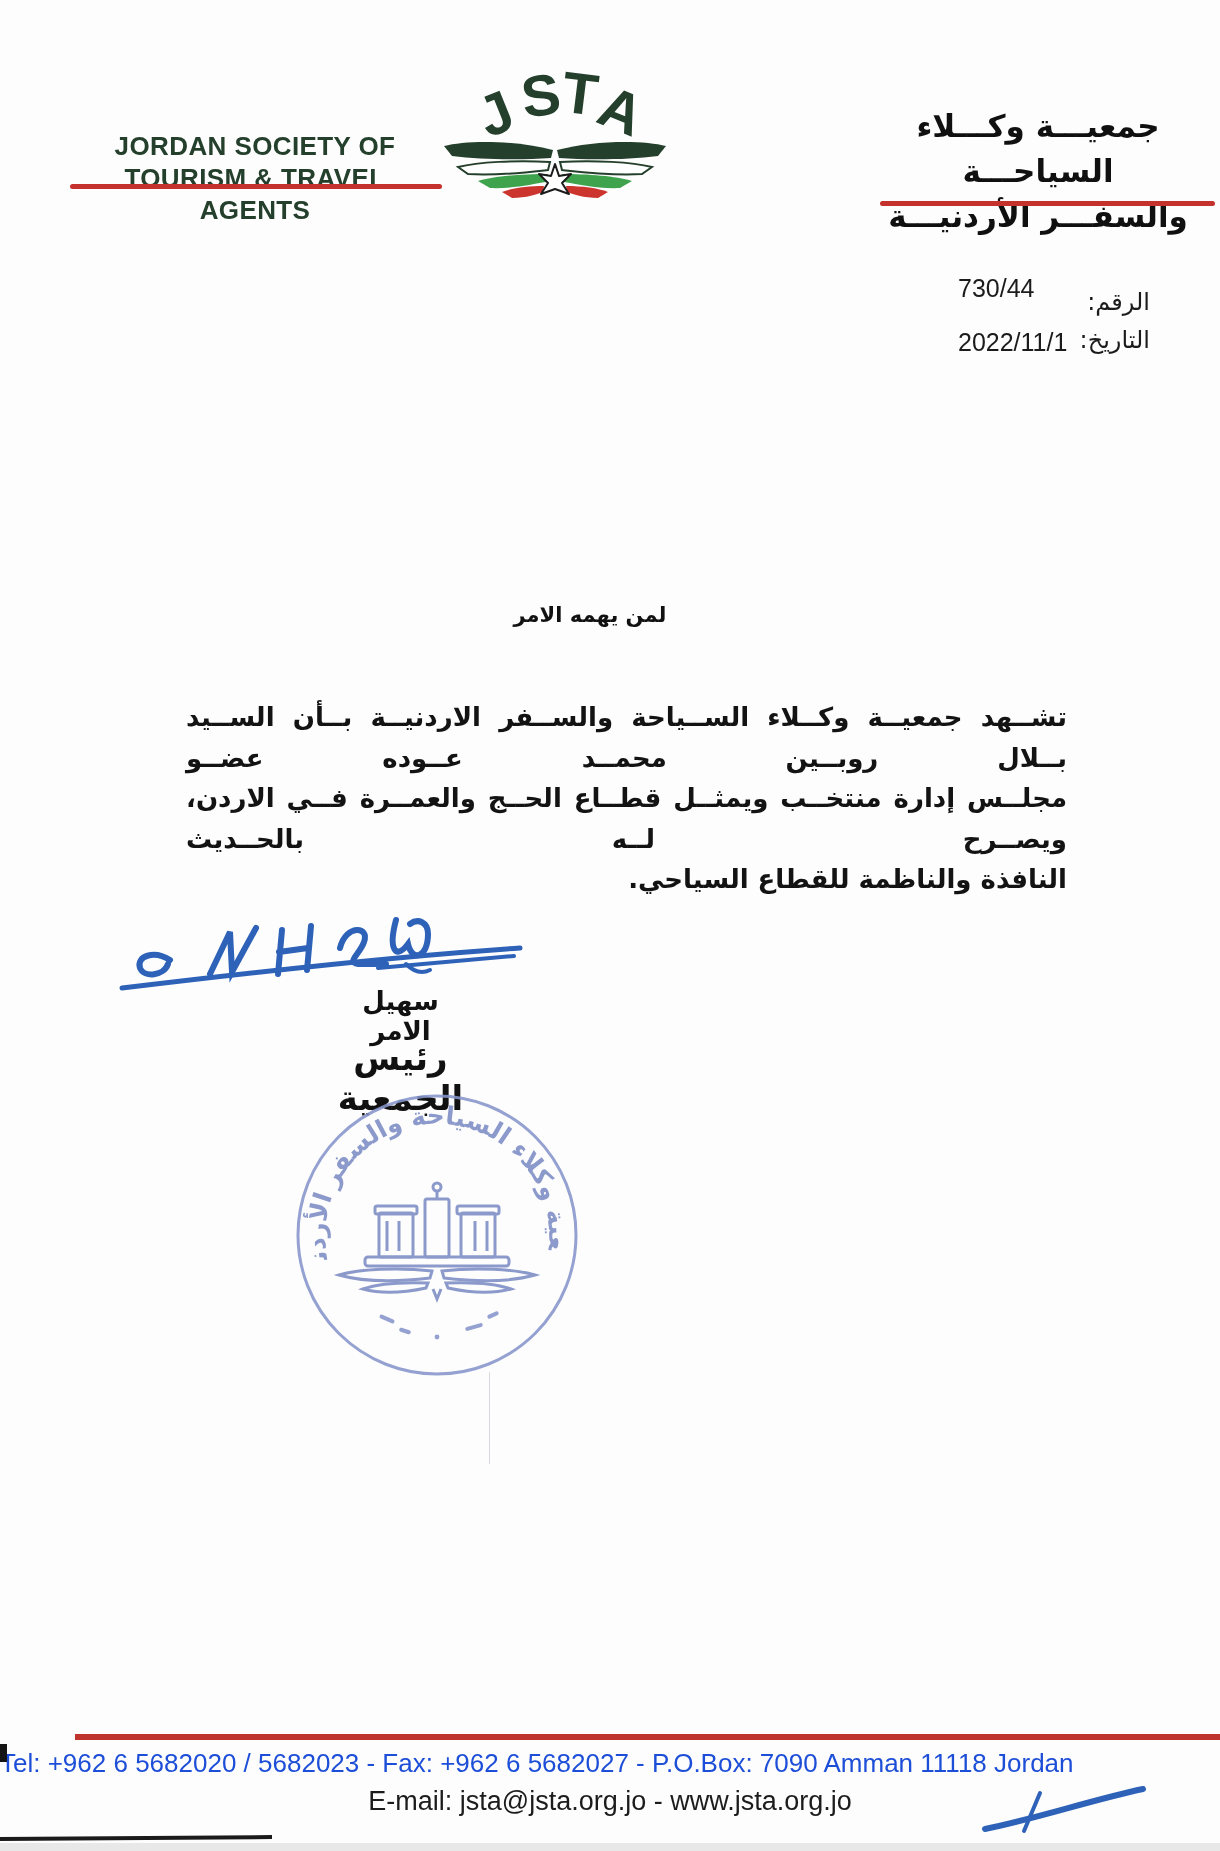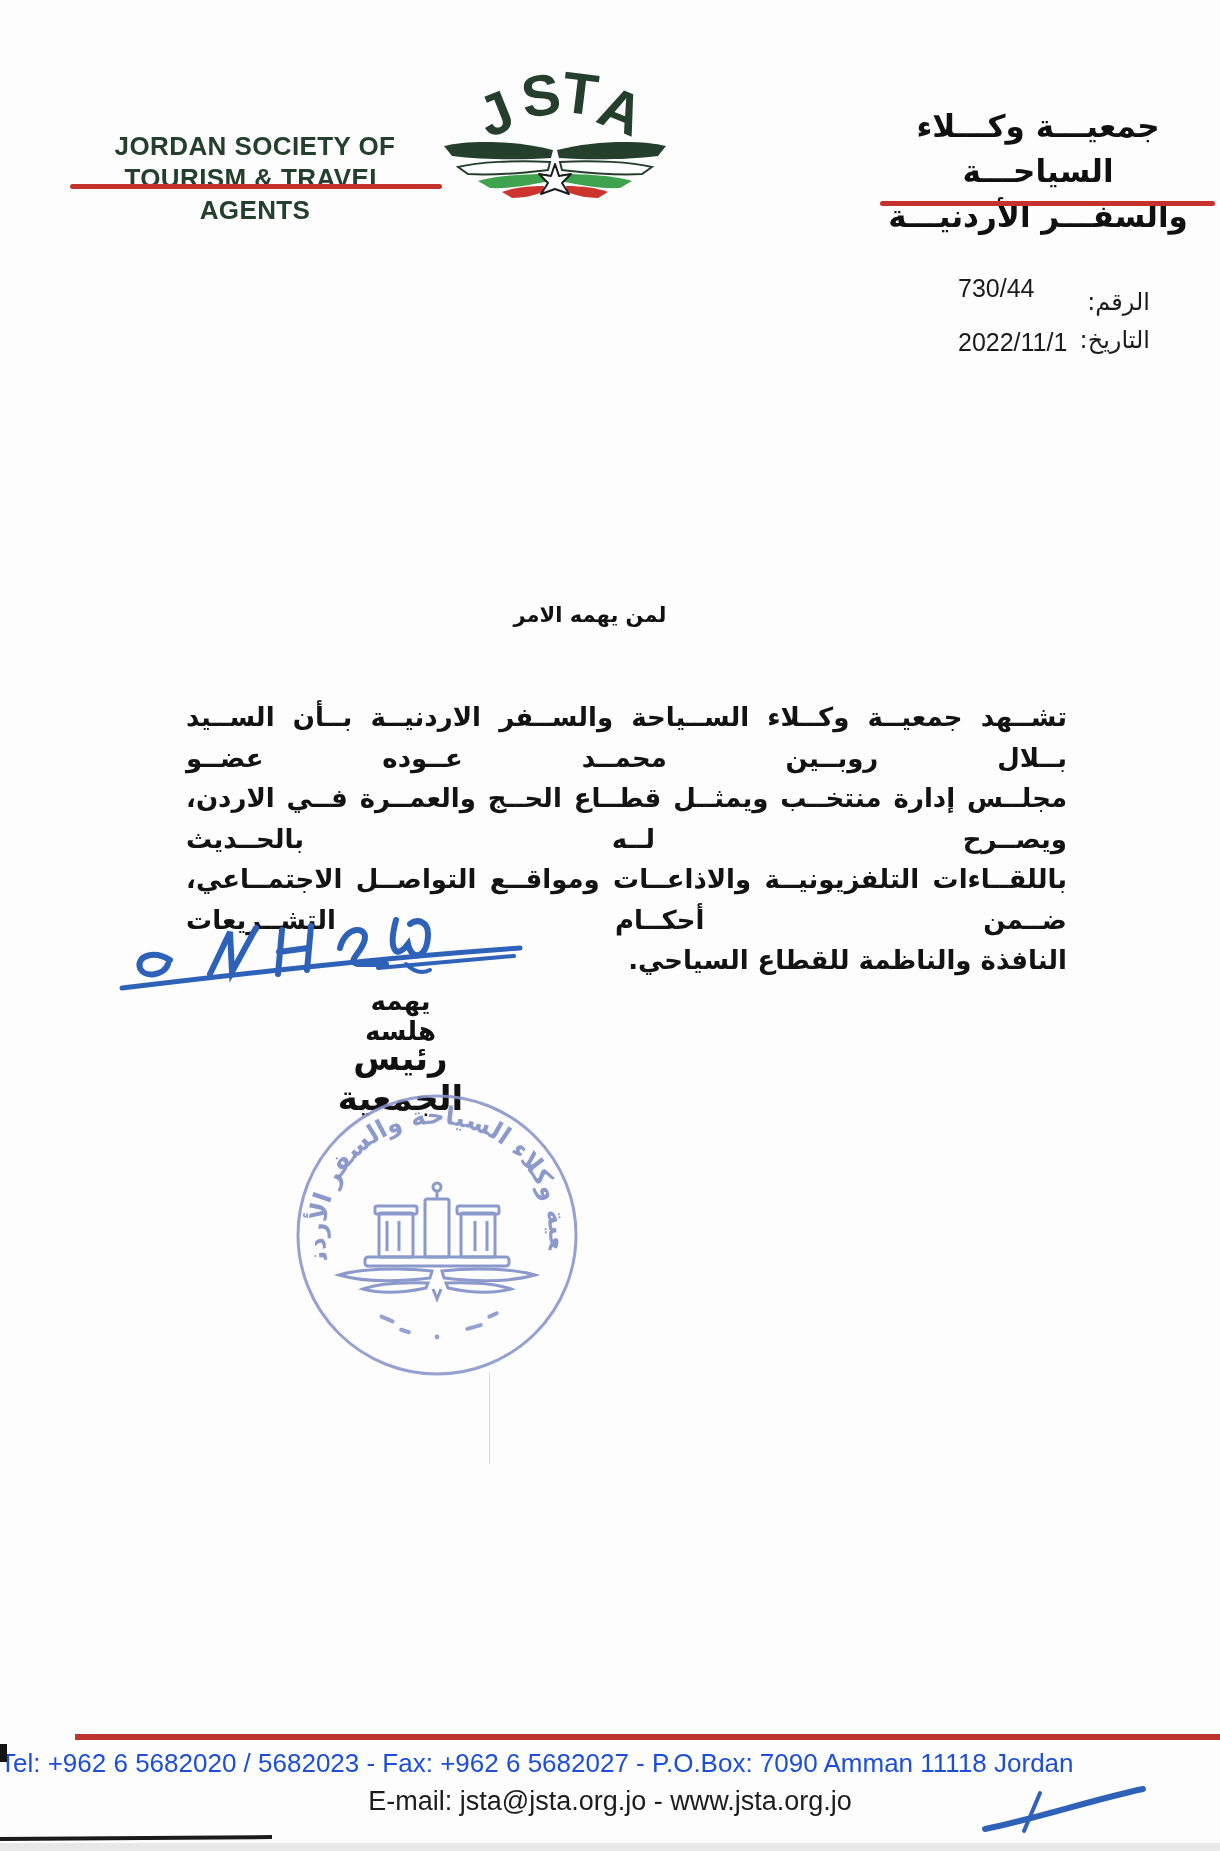--- a/index.html
+++ b/index.html
@@ -97,25 +97,24 @@
   <span class="meta-label ref-label">الرقم:</span>
   <span class="meta-value ref-value">730/44</span>
   <span class="meta-label date-label">التاريخ:</span>
   <span class="meta-value date-value">2022/11/1</span>
 
   <div class="title">لمن يهمه الامر</div>
 
   <div class="body">
     <div class="ln">تشــهد جمعيــة وكــلاء الســياحة والســفر الاردنيــة بــأن الســيد بــلال روبــين محمــد عــوده عضــو</div>
     <div class="ln">مجلــس إدارة منتخــب ويمثــل قطــاع الحــج والعمــرة فــي الاردن، ويصــرح لــه بالحــديث</div>
-    <div class="ln">باللقــاءات التلفزيونيــة والاذاعــات ومواقــع التواصــل الاجتمــاعي، ضــمن أحكــام التشــريعات</div>
     <div class="ln last">النافذة والناظمة للقطاع السياحي.</div>
   </div>
 
-  <div class="signer-name">يهمه هلسه</div>
+  <div class="signer-name">سهيل الامر</div>
   <div class="signer-title">رئيس الجمعية</div>
 
   <svg class="stamp-svg" width="300" height="300" viewBox="0 0 300 300">
     <defs>
       <path id="arcTop" d="M 40 172 A 112 112 0 1 1 260 172"></path>
     </defs>
     <circle cx="150" cy="150" r="139" fill="none" stroke="#8695cb" stroke-width="3"></circle>
     <text font-size="25" font-weight="bold" fill="#7d8cc5" direction="rtl">
       <textPath href="#arcTop" startOffset="50%" text-anchor="middle">جمعية وكلاء السياحة والسفر الأردنية</textPath>
     </text>

